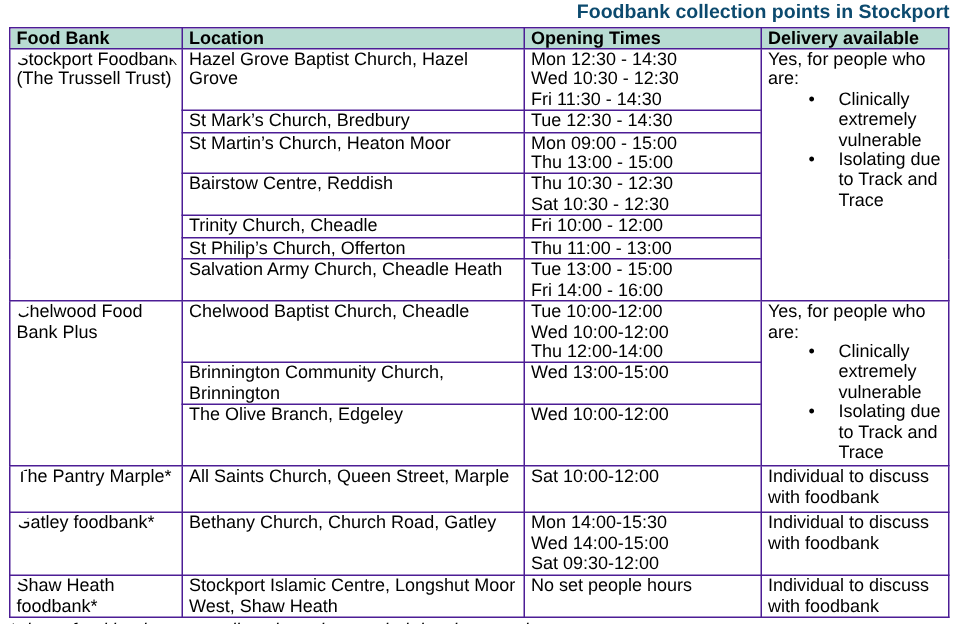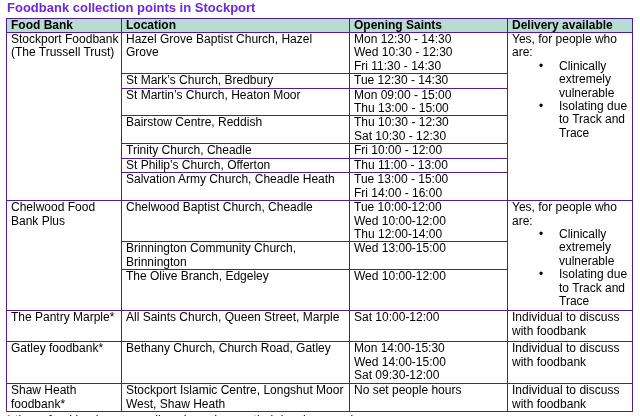--- a/index.html
+++ b/index.html
@@ -11,44 +11,45 @@
   }
   .page {
     width: 640px;
     height: 416px;
     padding: 1px 7px 0 6px;
     overflow: hidden;
   }
   .page-title {
     font-size: 13px;
     font-weight: bold;
-    color: #6d28d9;
-    margin: 0 0 3px 1px;
+    color: #0c4a6e;
+    margin: 0 0 3px 18px;
     line-height: 14px;
+    text-align: right;
   }
   table.fb-table {
     border-collapse: collapse;
     table-layout: fixed;
     width: 626px;
   }
   .fb-table th, .fb-table td {
     border: 1px solid #4c1d95;
     vertical-align: top;
     padding: 0 2px 0 4px;
     font-size: 12px;
     line-height: 13.4px;
     overflow: hidden;
   }
   .fb-table th {
     background: #b8dcd2;
     text-align: left;
     font-weight: bold;
     line-height: 13px;
   }
-  .fb-cell { white-space: pre-line; }
+  .fb-cell { white-space: pre-line; border-radius: 21px; }
   .delivery-intro { }
   .bullet-item {
     display: flex;
     padding-left: 27px;
   }
   .bullet-dot {
     flex: 0 0 20px;
     width: 20px;
   }
   .bullet-text { }
@@ -69,21 +70,21 @@
     <colgroup>
       <col style="width:115px">
       <col style="width:228px">
       <col style="width:158px">
       <col style="width:125px">
     </colgroup>
     <thead>
       <tr style="height:13px">
         <th>Food Bank</th>
         <th>Location</th>
-        <th>Opening Saints</th>
+        <th>Opening Times</th>
         <th>Delivery available</th>
       </tr>
     </thead>
     <tbody>
 
       <tr style="height:41px">
         <td class="fb-cell" rowspan="7">Stockport Foodbank
 (The Trussell Trust)</td>
         <td>Hazel Grove Baptist Church, Hazel Grove</td>
         <td>

